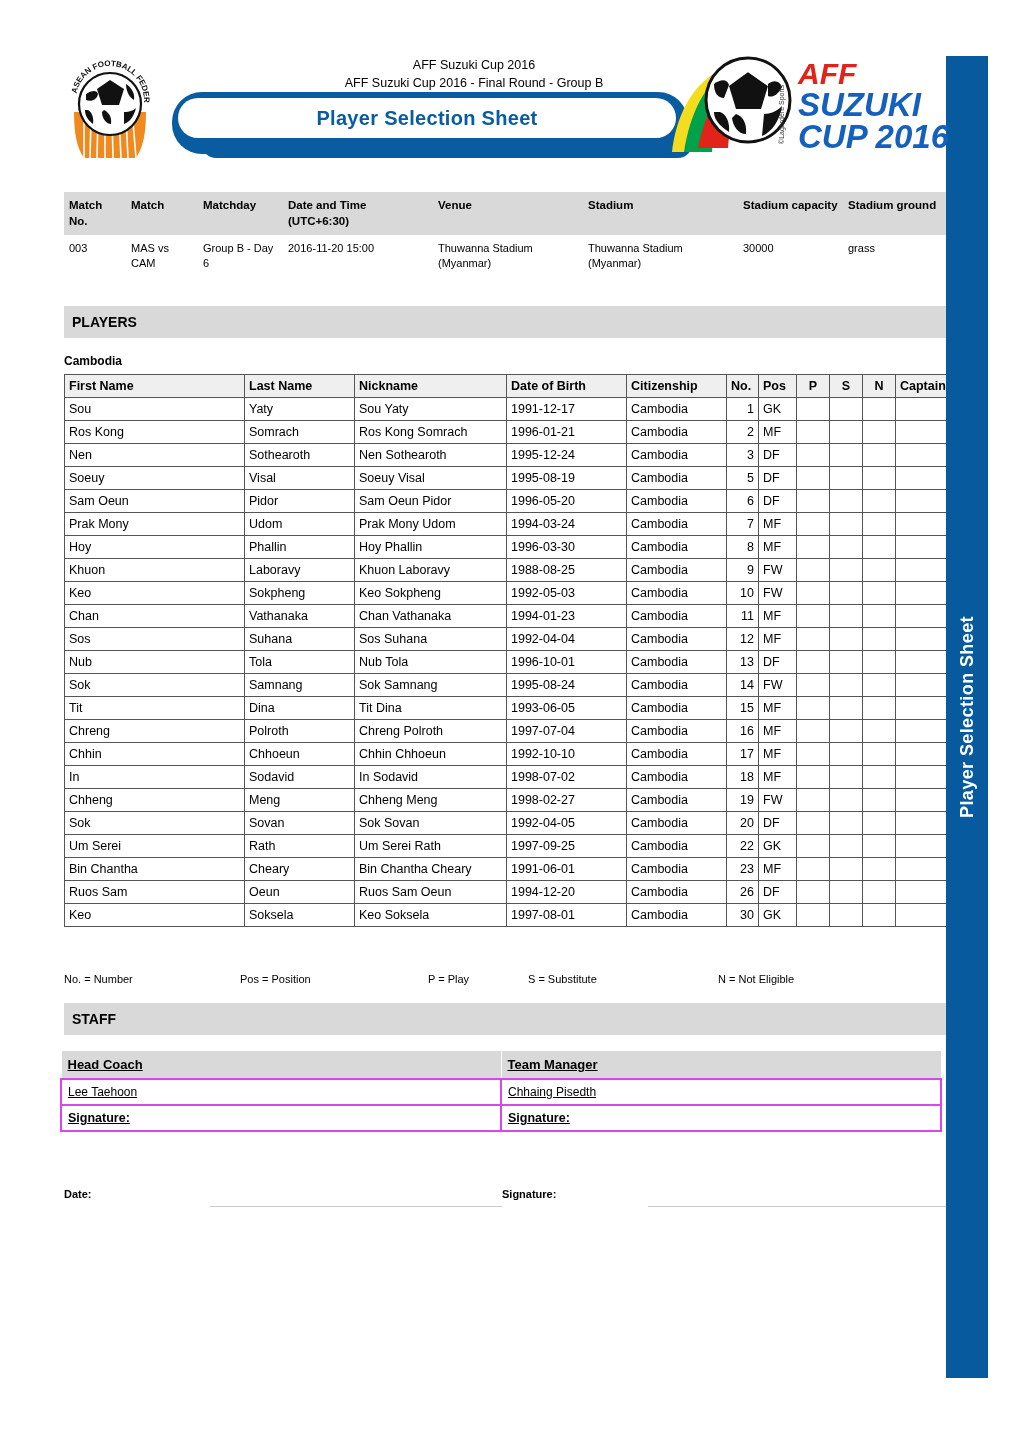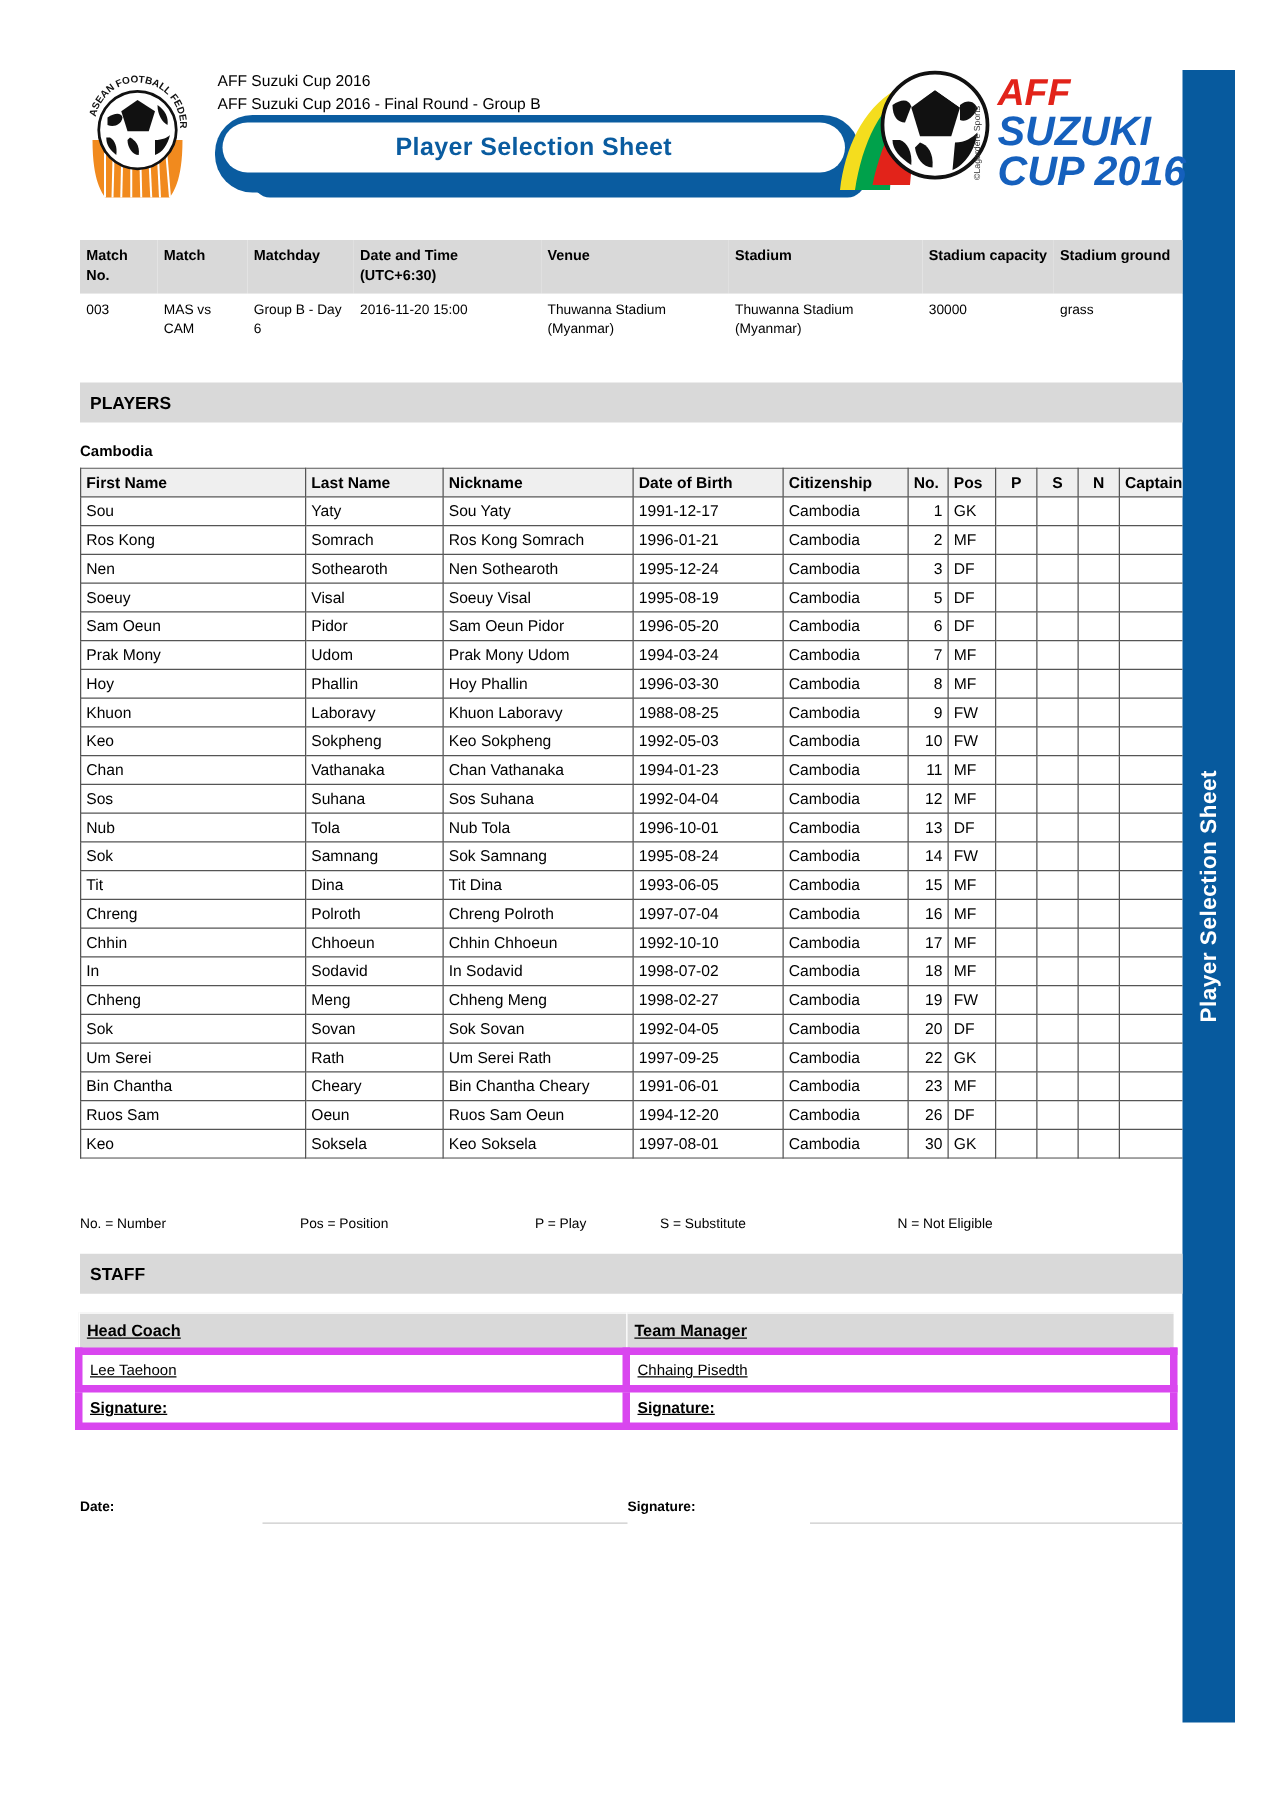--- a/index.html
+++ b/index.html
@@ -61,20 +61,21 @@
     left: 0;
     top: 6px;
     width: 92px;
     height: 108px;
   }
   .header-lines {
     position: absolute;
     left: 110px;
     top: 8px;
     width: 600px;
+    text-align: center;
     font-size: 12.5px;
     line-height: 1.45;
     color: #000;
   }
   .banner {
     position: absolute;
     left: 108px;
     top: 44px;
     width: 516px;
     height: 62px;
@@ -233,21 +234,21 @@
     font-weight: bold;
     font-size: 13px;
     padding: 6px 6px;
     border: 1px solid #ffffff;
     width: 50%;
   }
   .staff-table td {
     background: #ffffff;
     text-align: left;
     padding: 5px 6px;
-    border: 6px solid #d946ef;
+    border: 2px solid #d946ef;
     font-size: 12px;
     height: 22px;
   }
   .staff-table td.sig {
     font-weight: bold;
     font-size: 12.5px;
   }
 
   
   .footer-row {

